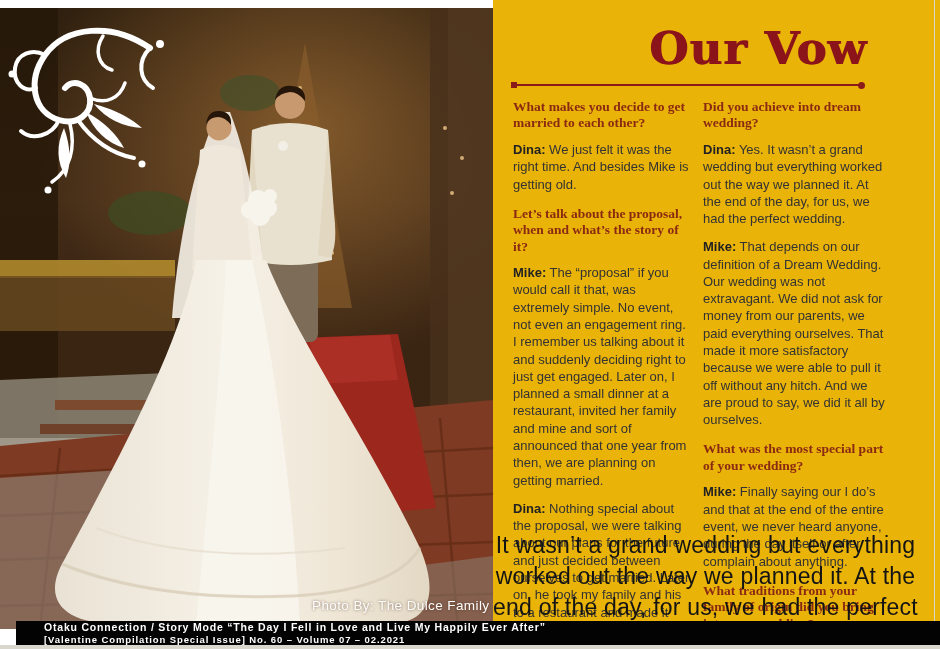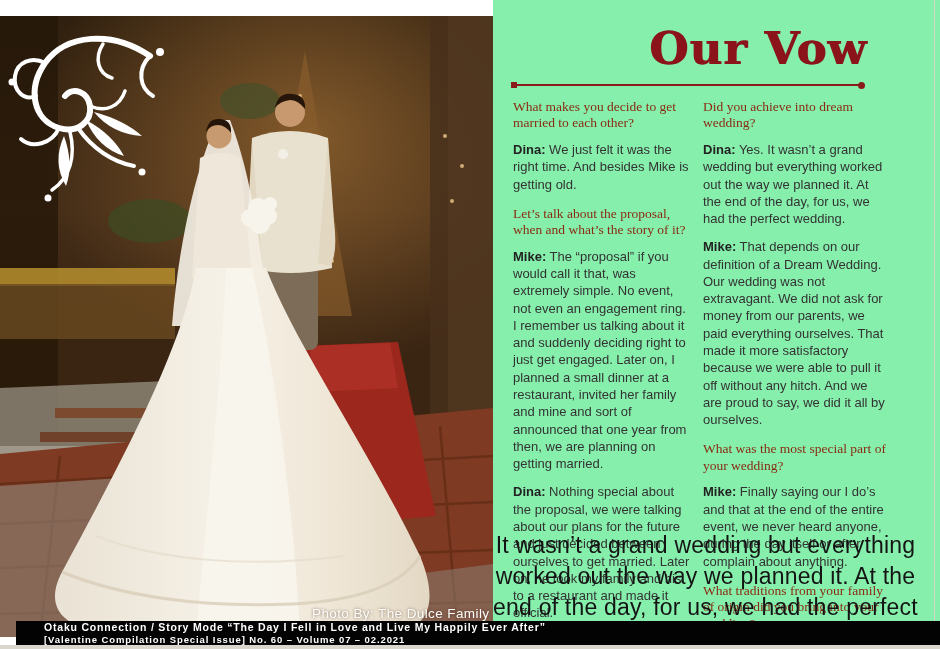--- a/index.html
+++ b/index.html
@@ -1,36 +1,36 @@
 <!DOCTYPE html>
 <html><head>
 <meta charset="utf-8">
 <style>
   html,body{margin:0;padding:0;background:#ffffff;}
   #page{position:relative;width:940px;height:649px;background:#ffffff;overflow:hidden;
         font-family:"Liberation Sans",sans-serif;}
   
-  #photo{position:absolute;left:0;top:16px;width:540px;height:621px;}
+  #photo{position:absolute;left:0;top:8px;width:540px;height:621px;}
   #photo svg{display:block;}
   #photo-credit{position:absolute;left:312px;top:590px;color:#fdfdfb;font-size:13.5px;
         letter-spacing:.4px;text-shadow:0 0 3px rgba(60,30,20,.6);}
   
-  #pane{position:absolute;left:493px;top:0;width:447px;height:621px;background:#86efac;}
+  #pane{position:absolute;left:493px;top:0;width:447px;height:621px;background:#eab308;}
   #page-edge{position:absolute;left:934px;top:0;width:1px;height:621px;background:#d7d4ca;}
   #title{position:absolute;top:26px;left:140px;width:250px;text-align:center;
         font-family:"DejaVu Serif","Liberation Serif",serif;font-weight:bold;
         color:#8b141b;font-size:45px;line-height:1;letter-spacing:1px;
         text-shadow:1px 0 0 #8b141b;}
   #title-rule{position:absolute;top:84px;left:20px;width:349px;height:2px;background:#8b1a1a;}
   #title-rule::before{content:"";position:absolute;left:-2px;top:-2px;width:6px;height:6px;background:#8b1a1a;}
   #title-rule::after{content:"";position:absolute;right:-3px;top:-2.5px;width:7px;height:7px;border-radius:50%;background:#8b1a1a;}
   .col{position:absolute;top:99px;}
   #col-0{left:20px;width:179px;}
   #col-1{left:210px;width:183px;}
-  .q{font-family:"Liberation Serif",serif;font-weight:normal;color:#8a2a12;
+  .q{font-family:"Liberation Serif",serif;font-weight:bold;color:#8a2a12;
      font-size:13.5px;line-height:1.22;margin:13px 0 9px 0;}
   .col .q:first-child{margin-top:0;}
   .a{font-size:13px;line-height:1.33;color:#333;margin:0 0 11px 0;}
   .a b{color:#222;}
   
   #pull-quote{position:absolute;top:530px;left:0;width:425px;text-align:center;
         color:#141414;font-size:23px;line-height:1.35;letter-spacing:.2px;font-weight:500;}
   
   #footer{position:absolute;left:16px;top:621px;width:940px;height:24px;background:#030303;
         color:#fff;padding-left:28px;box-sizing:border-box;padding-top:1px;}

